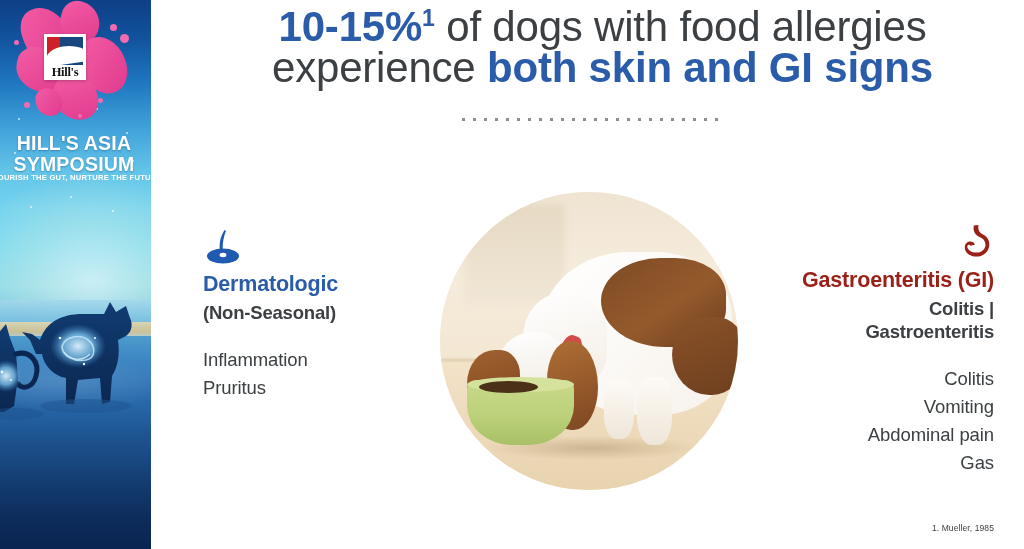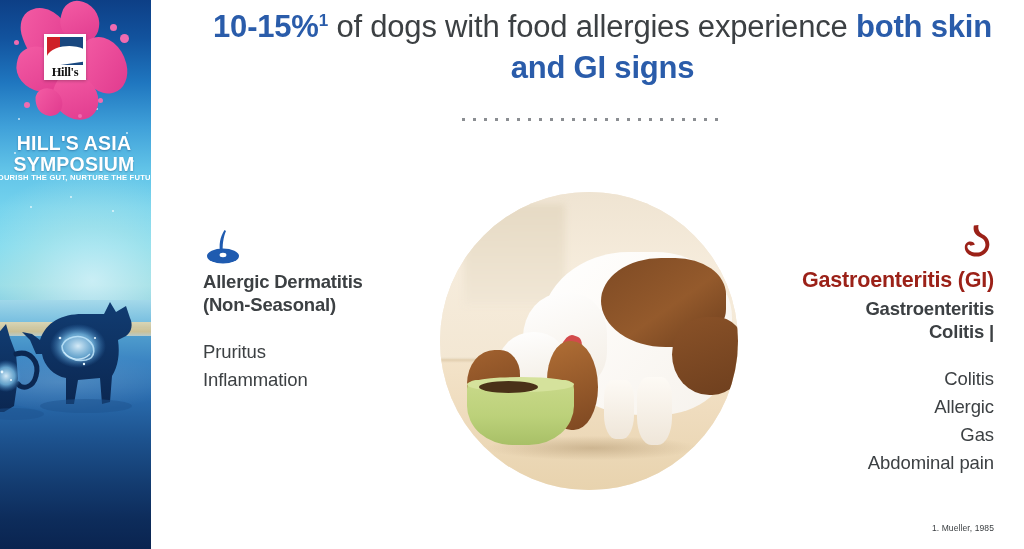--- a/index.html
+++ b/index.html
@@ -185,21 +185,21 @@
   }
 
   .pet-art { position: absolute; left: 0; top: 280px; width: 151px; height: 190px; }
 
   
   .headline {
     position: absolute;
     left: 205px; top: 6px;
     width: 795px;
     text-align: center;
-    font-size: 31px;
+    font-size: 42px;
     line-height: 41px;
     color: #3c4043;
     font-weight: normal;
     letter-spacing: -0.2px;
   }
   .headline b { color: #2a5caa; font-weight: bold; }
   .headline sup { font-size: 0.55em; vertical-align: super; line-height: 0; }
 
   .dotted-rule {
     position: absolute;
@@ -514,47 +514,47 @@
     <div class="ph-bowlrim"></div>
     <div class="ph-bowlfood"></div>
   </div>
 
   <div class="col-left">
     <svg class="icon-derm" viewBox="0 0 40 38">
       <path d="M21.5,2 C17,9 15.5,17 17.5,26 L20,26 C19,17 20.5,9 23,3 Z" fill="#1f5bb0"></path>
       <ellipse cx="20" cy="28" rx="16" ry="7.5" fill="#1f5bb0"></ellipse>
       <ellipse cx="20" cy="27" rx="3.4" ry="2.2" fill="#ffffff"></ellipse>
     </svg>
+    <div class="sec-title derm">Dermatologic</div>
     <div class="sec-sub">
-      <div>Allergic Dermatitis</div>
       <div>(Non-Seasonal)</div>
     </div>
     <div class="sym-list">
+      <div>Inflammation</div>
       <div>Pruritus</div>
-      <div>Inflammation</div>
     </div>
   </div>
 
   <div class="col-right">
     <svg class="icon-gi" viewBox="0 0 40 40">
       <path d="M24.5,3 C23.5,8.5 26,11 29,12.5 C33.5,14.8 36,19 35.2,24
                C34.3,30.2 29,34.6 22.6,34.6 C15.6,34.6 10.8,30.4 10.8,25.4
                C10.8,22 13,19.6 16.2,19.6 C18.6,19.6 20.3,20.8 20.8,22.8
                L16.4,23.8 C16.2,22.9 15.5,22.5 14.7,22.7 C13.6,23 13.2,24 13.4,25.2
                C13.9,28.2 17.6,30.6 22.4,30.6 C27.4,30.6 31,27.4 31.4,23.4
                C31.8,19.6 29.6,16.8 26,15.3 C21.4,13.4 18.6,9.2 19.9,3.6 Z" fill="#9b2118"></path>
     </svg>
     <div class="sec-title gi">Gastroenteritis (GI)</div>
     <div class="sec-sub">
+      <div>Colitis |</div>
       <div>Gastroenteritis</div>
-      <div>Colitis |</div>
     </div>
     <div class="sym-list">
       <div>Colitis</div>
-      <div>Allergic</div>
+      <div>Vomiting</div>
+      <div>Abdominal pain</div>
       <div>Gas</div>
-      <div>Abdominal pain</div>
     </div>
   </div>
 
   <div class="footnote">1. Mueller, 1985</div>
 
 </div>
 
 </body></html>

